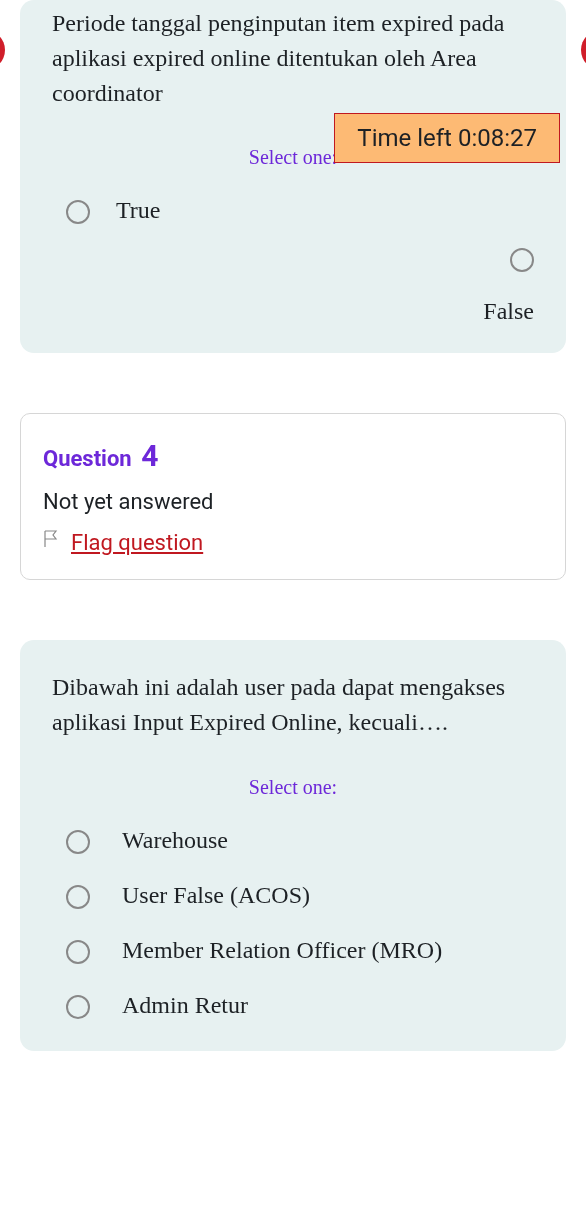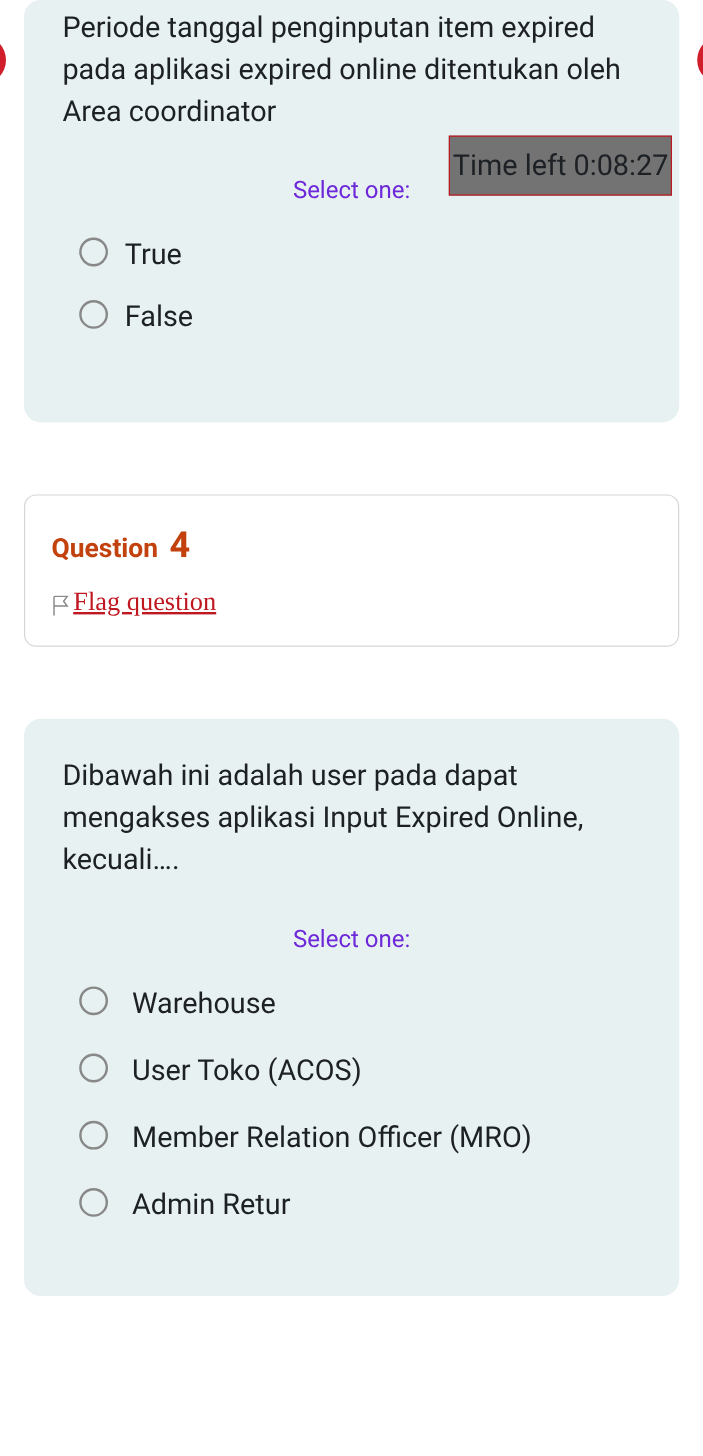--- a/index.html
+++ b/index.html
@@ -7,59 +7,60 @@
     font-family: -apple-system, BlinkMacSystemFont, "Segoe UI", Roboto, Arial, sans-serif;
     background: #ffffff;
     width: 586px;
     color: #1d2125;
     position: relative;
   }
   .timer-box {
     position: absolute;
     top: 113px;
     right: 26px;
-    background: #737373;
+    background: #fdba74;
     border: 1px solid #c01820;
-    padding: 10px 2px;
+    padding: 10px 22px;
     font-size: 24px;
     color: #1d2125;
     z-index: 10;
     margin-left: 15px;
   }
   .red-nav {
     position: absolute;
     background: #d01e2a;
     border-radius: 50%;
     width: 40px;
     height: 40px;
   }
   .red-nav.left { left: -35px; top: 30px; }
   .red-nav.right { right: -35px; top: 30px; }
   .question-block {
     background: #e7f1f1;
     border-radius: 14px;
     margin: 0 20px 60px 20px;
-    padding: 30px 32px 58px 32px;
+    padding: 30px 32px 28px 32px;
+    font-family: Liberation Serif, serif;
   }
   .q-text {
     font-size: 24px;
     line-height: 1.45;
     color: #1d2125;
     margin-bottom: 36px;
   }
   .select-one {
     font-size: 20px;
     color: #6d28d9;
     margin-bottom: 28px;
     text-align: center;
   }
   .answer-row {
     display: flex;
-    align-items: flex-start;
-    gap: 14px;
+    align-items: flex-end;
+    gap: 26px;
     margin-bottom: 24px;
     padding-left: 14px;
   }
   .radio-icon {
     width: 24px;
     height: 24px;
     border: 2px solid #888;
     border-radius: 50%;
     flex-shrink: 0;
     display: inline-block;
@@ -71,37 +72,37 @@
   .info-block {
     border: 1px solid #d6d6d6;
     border-radius: 10px;
     margin: 0 20px 60px 20px;
     padding: 24px 22px 24px 22px;
     background: #ffffff;
   }
   .info-title {
     font-size: 22px;
     font-weight: 700;
-    color: #c2410c;
+    color: #6d28d9;
     margin-bottom: 16px;
   }
   .info-title .qnum {
     font-size: 30px;
     font-weight: 700;
     margin-left: 4px;
   }
   .info-line {
     font-size: 22px;
     color: #1d2125;
     margin-bottom: 16px;
   }
   .flag-row {
     display: flex;
-    align-items: flex-end;
-    font-family: Liberation Serif, serif;
+    align-items: flex-start;
+    gap: 10px;
   }
   .flag-icon {
     width: 18px;
     height: 18px;
     display: inline-flex;
     align-items: center;
     justify-content: center;
   }
   .flag-link {
     font-size: 22px;
@@ -122,52 +123,53 @@
   <span>Time left 0:08:27</span>
 </div>
 
 <div class="question-block" style="margin-top:0; padding-top:6px;">
   <div class="q-text">Periode tanggal penginputan item expired pada aplikasi expired online ditentukan oleh Area coordinator</div>
   <div class="select-one">Select one:</div>
   <div class="answer-row">
     <span class="radio-icon"></span>
     <span class="answer-label">True</span>
   </div>
-  <div class="answer-row" style="margin-bottom:16px;">
+  <div class="answer-row" style="margin-bottom:0;flex-direction:column;">
     <span class="radio-icon"></span>
     <span class="answer-label">False</span>
   </div>
 </div>
 
 <div class="info-block">
   <div class="info-title">
     <span>Question</span>
     <span class="qnum">4</span>
   </div>
+  <div class="info-line">Not yet answered</div>
   <div class="flag-row">
     <span class="flag-icon">
       <svg width="16" height="18" viewBox="0 0 16 18">
         <path d="M1 1 L1 17 M1 1 L12 1 L9 5 L12 9 L1 9" fill="none" stroke="#888" stroke-width="1.2"></path>
       </svg>
     </span>
     <span class="flag-link">Flag question</span>
   </div>
 </div>
 
 <div class="question-block q2" style="margin-bottom:0;">
   <div class="q-text">Dibawah ini adalah user pada dapat mengakses aplikasi Input Expired Online, kecuali….</div>
   <div class="select-one">Select one:</div>
 
   <div class="answer-row">
     <span class="radio-icon"></span>
     <span class="answer-label">Warehouse</span>
   </div>
   <div class="answer-row">
     <span class="radio-icon"></span>
-    <span class="answer-label">User Toko (ACOS)</span>
+    <span class="answer-label">User False (ACOS)</span>
   </div>
   <div class="answer-row">
     <span class="radio-icon"></span>
     <span class="answer-label">Member Relation Officer (MRO)</span>
   </div>
   <div class="answer-row" style="margin-bottom:4px;">
     <span class="radio-icon"></span>
     <span class="answer-label">Admin Retur</span>
   </div>
 </div>

